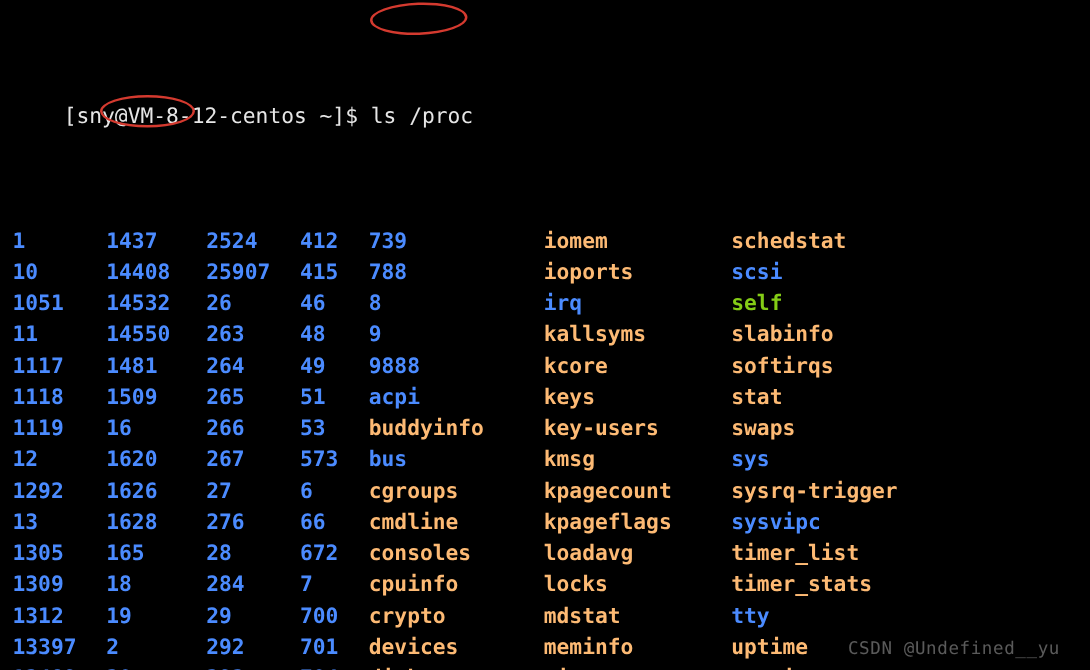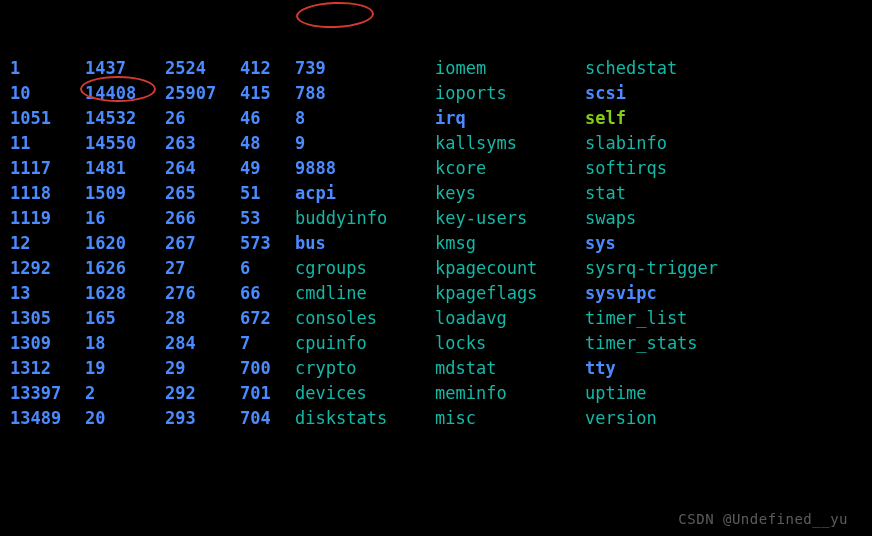--- a/index.html
+++ b/index.html
@@ -16,36 +16,39 @@
   .cell{white-space:pre;overflow:visible}
   .c0{width:75px}
   .c1{width:80px}
   .c2{width:75px}
   .c3{width:55px}
   .c4{width:140px}
   .c5{width:150px}
   .c6{width:auto}
   .blue{color:#4b8bff;font-weight:bold}
   .cyan{color:#84cc16;font-weight:bold}
-  .white{color:#14b8a6;font-weight:normal}
+  .white{color:#fdba74;font-weight:bold}
   .plain{color:#e6e6e6}
   
   .anno{position:absolute;border:2px solid #d43a2f;border-radius:50%;pointer-events:none}
   .anno1{left:296px;top:2px;width:74px;height:22px;transform:rotate(-2deg)}
   .anno2{left:80px;top:76px;width:72px;height:22px}
   
   .wm{
     position:absolute;right:24px;bottom:4px;
     color:rgba(200,200,200,.45);font-size:14px;font-family:inherit;
     letter-spacing:.5px;pointer-events:none
   }
 </style>
 </head>
 <body>
 
 <div class="term">
+  <div class="prompt-line">
+    <span class="plain">[sny@VM-8-12-centos ~]$ </span><span class="plain">ls </span><span class="plain">/proc</span>
+  </div>
   <div class="grid" id="grid"><div class="row"><span class="cell c0 blue">1</span><span class="cell c1 blue">1437</span><span class="cell c2 blue">2524</span><span class="cell c3 blue">412</span><span class="cell c4 blue">739</span><span class="cell c5 white">iomem</span><span class="cell c6 white">schedstat</span></div><div class="row"><span class="cell c0 blue">10</span><span class="cell c1 blue">14408</span><span class="cell c2 blue">25907</span><span class="cell c3 blue">415</span><span class="cell c4 blue">788</span><span class="cell c5 white">ioports</span><span class="cell c6 blue">scsi</span></div><div class="row"><span class="cell c0 blue">1051</span><span class="cell c1 blue">14532</span><span class="cell c2 blue">26</span><span class="cell c3 blue">46</span><span class="cell c4 blue">8</span><span class="cell c5 blue">irq</span><span class="cell c6 cyan">self</span></div><div class="row"><span class="cell c0 blue">11</span><span class="cell c1 blue">14550</span><span class="cell c2 blue">263</span><span class="cell c3 blue">48</span><span class="cell c4 blue">9</span><span class="cell c5 white">kallsyms</span><span class="cell c6 white">slabinfo</span></div><div class="row"><span class="cell c0 blue">1117</span><span class="cell c1 blue">1481</span><span class="cell c2 blue">264</span><span class="cell c3 blue">49</span><span class="cell c4 blue">9888</span><span class="cell c5 white">kcore</span><span class="cell c6 white">softirqs</span></div><div class="row"><span class="cell c0 blue">1118</span><span class="cell c1 blue">1509</span><span class="cell c2 blue">265</span><span class="cell c3 blue">51</span><span class="cell c4 blue">acpi</span><span class="cell c5 white">keys</span><span class="cell c6 white">stat</span></div><div class="row"><span class="cell c0 blue">1119</span><span class="cell c1 blue">16</span><span class="cell c2 blue">266</span><span class="cell c3 blue">53</span><span class="cell c4 white">buddyinfo</span><span class="cell c5 white">key-users</span><span class="cell c6 white">swaps</span></div><div class="row"><span class="cell c0 blue">12</span><span class="cell c1 blue">1620</span><span class="cell c2 blue">267</span><span class="cell c3 blue">573</span><span class="cell c4 blue">bus</span><span class="cell c5 white">kmsg</span><span class="cell c6 blue">sys</span></div><div class="row"><span class="cell c0 blue">1292</span><span class="cell c1 blue">1626</span><span class="cell c2 blue">27</span><span class="cell c3 blue">6</span><span class="cell c4 white">cgroups</span><span class="cell c5 white">kpagecount</span><span class="cell c6 white">sysrq-trigger</span></div><div class="row"><span class="cell c0 blue">13</span><span class="cell c1 blue">1628</span><span class="cell c2 blue">276</span><span class="cell c3 blue">66</span><span class="cell c4 white">cmdline</span><span class="cell c5 white">kpageflags</span><span class="cell c6 blue">sysvipc</span></div><div class="row"><span class="cell c0 blue">1305</span><span class="cell c1 blue">165</span><span class="cell c2 blue">28</span><span class="cell c3 blue">672</span><span class="cell c4 white">consoles</span><span class="cell c5 white">loadavg</span><span class="cell c6 white">timer_list</span></div><div class="row"><span class="cell c0 blue">1309</span><span class="cell c1 blue">18</span><span class="cell c2 blue">284</span><span class="cell c3 blue">7</span><span class="cell c4 white">cpuinfo</span><span class="cell c5 white">locks</span><span class="cell c6 white">timer_stats</span></div><div class="row"><span class="cell c0 blue">1312</span><span class="cell c1 blue">19</span><span class="cell c2 blue">29</span><span class="cell c3 blue">700</span><span class="cell c4 white">crypto</span><span class="cell c5 white">mdstat</span><span class="cell c6 blue">tty</span></div><div class="row"><span class="cell c0 blue">13397</span><span class="cell c1 blue">2</span><span class="cell c2 blue">292</span><span class="cell c3 blue">701</span><span class="cell c4 white">devices</span><span class="cell c5 white">meminfo</span><span class="cell c6 white">uptime</span></div><div class="row"><span class="cell c0 blue">13489</span><span class="cell c1 blue">20</span><span class="cell c2 blue">293</span><span class="cell c3 blue">704</span><span class="cell c4 white">diskstats</span><span class="cell c5 white">misc</span><span class="cell c6 white">version</span></div></div>
 </div>
 
 <div class="anno anno1"></div>
 <div class="anno anno2"></div>
 
 <div class="wm">CSDN @Undefined__yu</div>
 
 </body></html>

